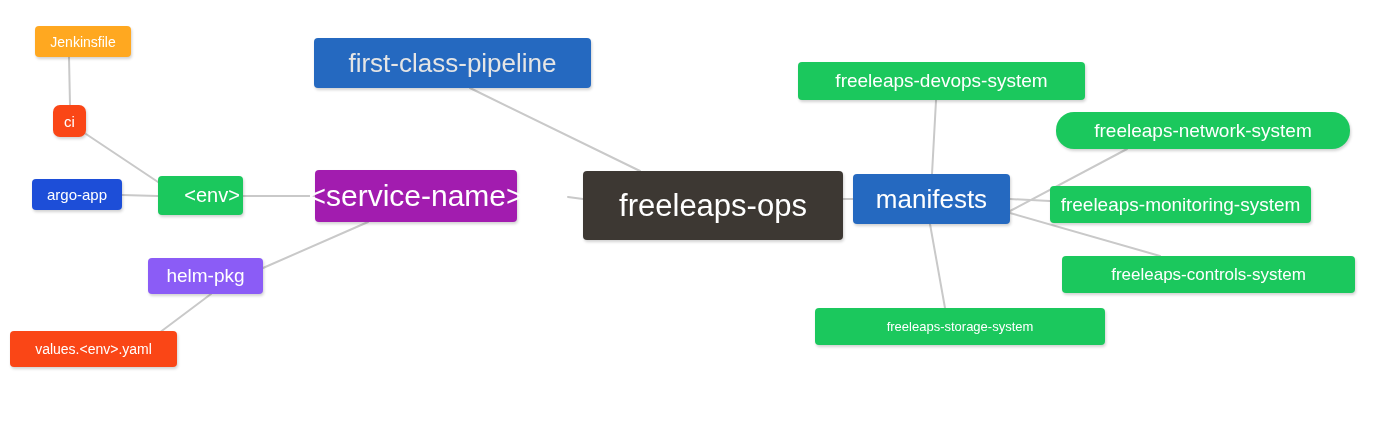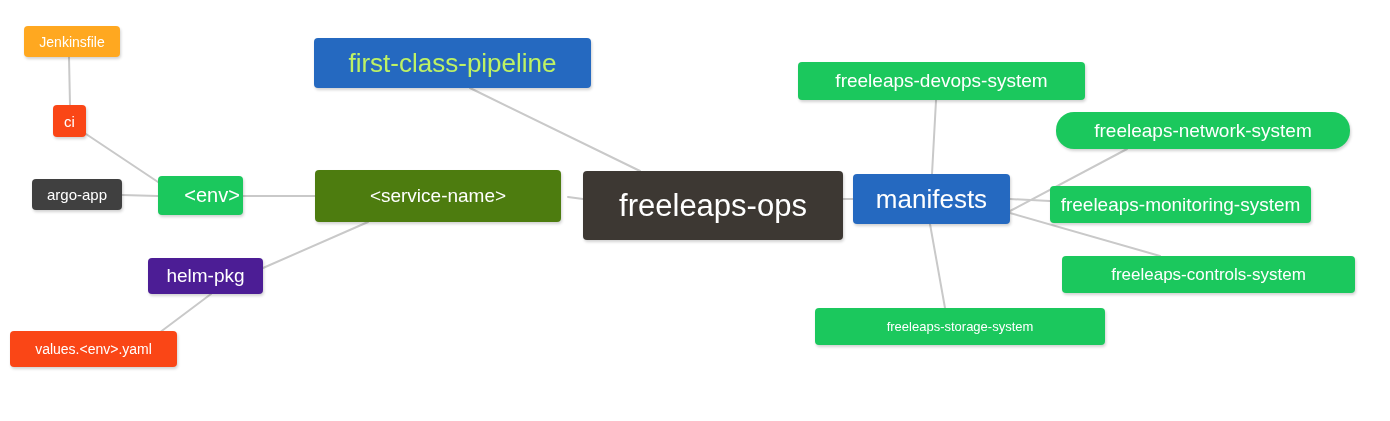--- a/index.html
+++ b/index.html
@@ -53,42 +53,42 @@
       <line x1="568" y1="197" x2="583" y2="199" stroke="#c9c9c9" stroke-width="2" stroke-linecap="round"></line>
       <line x1="470" y1="88" x2="640" y2="171" stroke="#c9c9c9" stroke-width="2" stroke-linecap="round"></line>
       <line x1="843" y1="199" x2="853" y2="199" stroke="#c9c9c9" stroke-width="2" stroke-linecap="round"></line>
       <line x1="932" y1="174" x2="938" y2="64" stroke="#c9c9c9" stroke-width="2" stroke-linecap="round"></line>
       <line x1="1010" y1="211" x2="1127" y2="149" stroke="#c9c9c9" stroke-width="2" stroke-linecap="round"></line>
       <line x1="1010" y1="199" x2="1050" y2="201" stroke="#c9c9c9" stroke-width="2" stroke-linecap="round"></line>
       <line x1="1010" y1="213" x2="1160" y2="256" stroke="#c9c9c9" stroke-width="2" stroke-linecap="round"></line>
       <line x1="930" y1="224" x2="945" y2="308" stroke="#c9c9c9" stroke-width="2" stroke-linecap="round"></line>
     </svg>
   <div id="node-layer">
-      <div class="node" style="left: 24px; top: 26px; width: 96px; height: 31px; background: rgb(255, 168, 32); font-size: 14px; color: rgb(255, 255, 255);">
+      <div class="node" style="left: 35px; top: 26px; width: 96px; height: 31px; background: rgb(255, 168, 32); font-size: 14px; color: rgb(255, 255, 255);">
         <span>Jenkinsfile</span>
       </div>
-      <div class="node" style="left: 53px; top: 105px; width: 33px; height: 32px; background: rgb(250, 70, 22); font-size: 15px; color: rgb(255, 255, 255);">
+      <div class="node" style="left: 53px; top: 105px; width: 33px; height: 32px; background: rgb(250, 70, 22); font-size: 15px; color: rgb(255, 255, 255); border-radius: 7px;">
         <span>ci</span>
       </div>
-      <div class="node" style="left: 32px; top: 179px; width: 90px; height: 31px; background: #404040; font-size: 15px; color: rgb(255, 255, 255);">
+      <div class="node" style="left: 32px; top: 179px; width: 90px; height: 31px; background: #1d4ed8; font-size: 15px; color: rgb(255, 255, 255);">
         <span>argo-app</span>
       </div>
       <div class="node" style="left: 10px; top: 331px; width: 167px; height: 36px; background: rgb(250, 70, 22); font-size: 14px; color: rgb(255, 255, 255);">
         <span>values.&lt;env&gt;.yaml</span>
       </div>
       <div class="node" style="left: 158px; top: 176px; width: 85px; height: 39px; background: rgb(27, 200, 93); font-size: 20px; color: rgb(255, 255, 255); padding-left: 32px;">
         <span>&lt;env&gt;</span>
       </div>
-      <div class="node" style="left: 148px; top: 258px; width: 115px; height: 36px; background: #4c1d95; font-size: 19px; color: rgb(255, 255, 255);">
+      <div class="node" style="left: 148px; top: 258px; width: 115px; height: 36px; background: #8b5cf6; font-size: 19px; color: rgb(255, 255, 255);">
         <span>helm-pkg</span>
       </div>
-      <div class="node" style="left: 314px; top: 38px; width: 277px; height: 50px; background: rgb(37, 105, 192); font-size: 26px; color: #bef264;">
+      <div class="node" style="left: 314px; top: 38px; width: 277px; height: 50px; background: rgb(37, 105, 192); font-size: 26px; color: #e5e5e5;">
         <span>first-class-pipeline</span>
       </div>
-      <div class="node" style="left: 315px; top: 170px; width: 246px; height: 52px; background: #4d7c0f; font-size: 19px; color: rgb(255, 255, 255);">
+      <div class="node" style="left: 315px; top: 170px; width: 202px; height: 52px; background: #a21caf; font-size: 30px; color: rgb(255, 255, 255);">
         <span>&lt;service-name&gt;</span>
       </div>
       <div class="node" style="left: 583px; top: 171px; width: 260px; height: 69px; background: rgb(61, 56, 51); font-size: 31px; color: rgb(255, 255, 255);">
         <span>freeleaps-ops</span>
       </div>
       <div class="node" style="left: 853px; top: 174px; width: 157px; height: 50px; background: rgb(37, 105, 192); font-size: 26px; color: rgb(255, 255, 255);">
         <span>manifests</span>
       </div>
       <div class="node" style="left: 798px; top: 26px; width: 287px; height: 38px; background: rgb(27, 200, 93); font-size: 19px; color: rgb(255, 255, 255); margin-top: 36px;">
         <span>freeleaps-devops-system</span>

